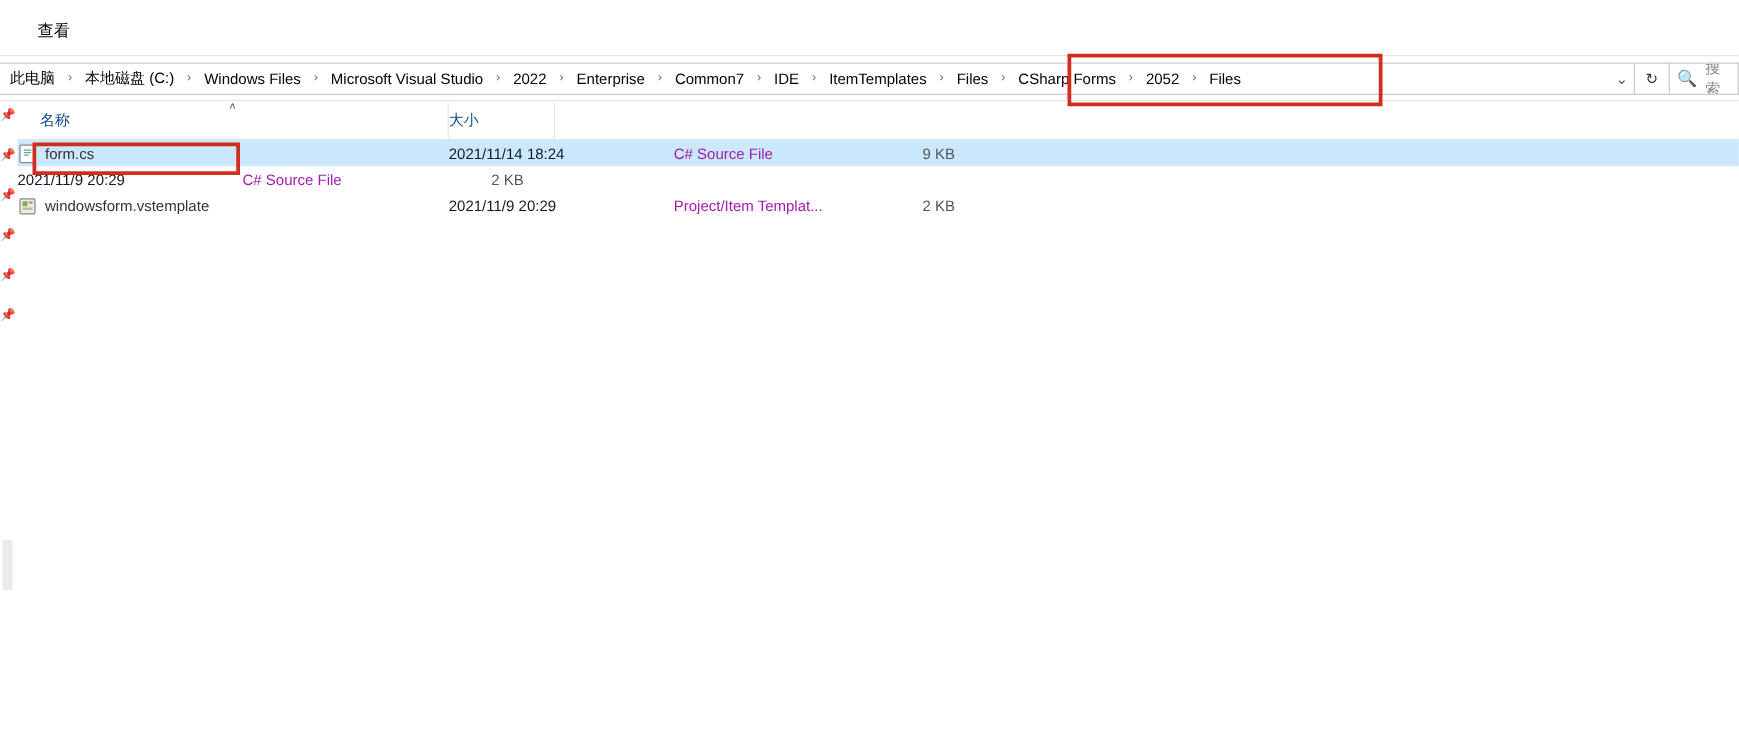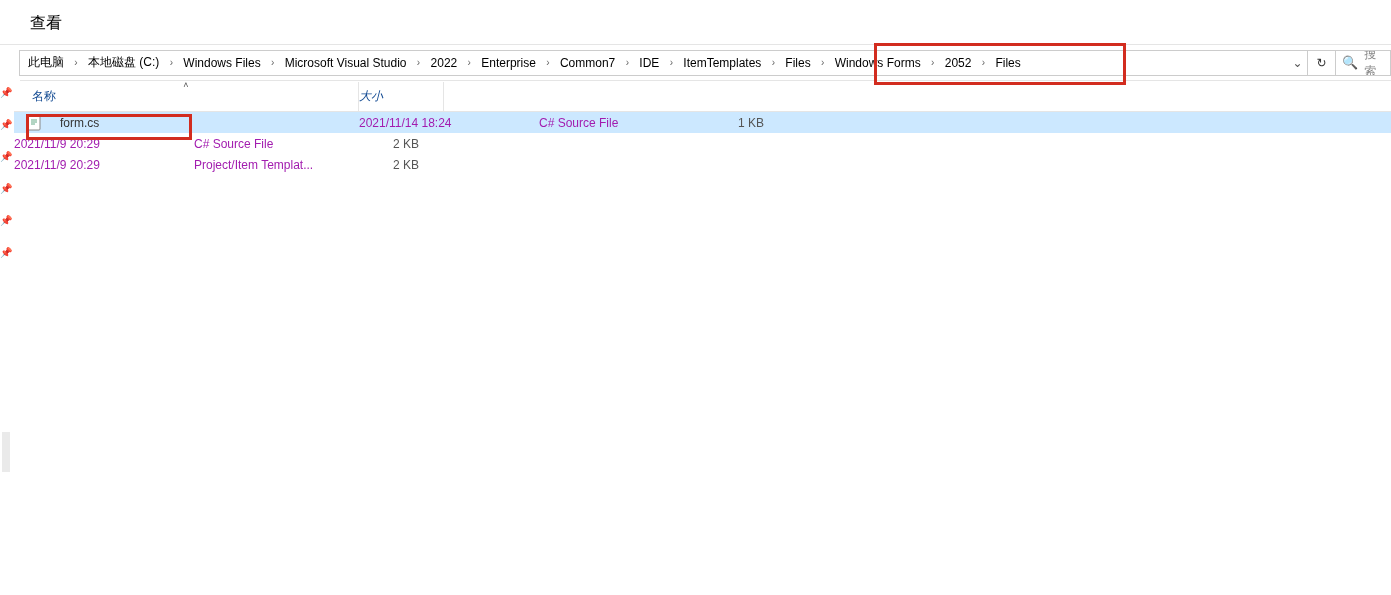--- a/index.html
+++ b/index.html
@@ -17,34 +17,33 @@
   
   .tab-row {
     height: 45px;
     display: flex;
     align-items: flex-end;
     padding-left: 22px;
     border-bottom: 1px solid #e5e5e5;
     position: relative;
   }
   .tab {
-    font-size: 16px;
+    font-size: 13px;
     padding: 6px 8px 10px 8px;
     color: #000;
   }
 
   
   .address-row {
     height: 36px;
     display: flex;
     align-items: center;
     border-bottom: 1px solid #e5e5e5;
     position: relative;
     font-size: 12px;
-    margin-left: 20px;
   }
   .breadcrumb-bar {
     flex: 1 1 auto;
     display: flex;
     align-items: center;
     height: 26px;
     border: 1px solid #ccc;
     margin: 0 0 0 -1px;
     padding-left: 2px;
     position: relative;
@@ -141,21 +140,21 @@
     align-items: center;
     height: 30px;
     font-size: 12px;
     color: #124a92;
     border-bottom: 1px solid #e5e5e5;
     position: relative;
   }
   .col-name   { width: 345px; padding-left: 18px; position:relative; }
   .col-date   { width: 180px; }
   .col-type   { width: 150px; }
-  .col-size   { width: 85px; text-align: left; padding-right:22px;font-style:italic; }
+  .col-size   { width: 85px; text-align: left; padding-right:22px; }
   .col-sep {
     border-right: 1px solid #e5e5e5;
     height: 100%;
     display:flex;
     align-items:center;
   }
   .sort-ind {
     position: absolute;
     left: 50%;
     top: -2px;
@@ -167,22 +166,22 @@
   .file-row {
     display: flex;
     align-items: center;
     height: 21px;
     font-size: 12px;
     color: #333;
   }
   .file-row.selected {
     background: #cce8ff;
   }
-  .cell-name  { width: 345px; padding-left: 12px; display:flex; align-items:center; gap:18px; }
-  .cell-date  { width: 180px; color:#a21caf; }
+  .cell-name  { width: 345px; padding-left: 0; display:flex; align-items:center; gap:6px; }
+  .cell-date  { width: 180px; color:#0f172a; }
   .cell-type  { width: 150px; color:#a21caf; }
   .cell-size  { width: 85px;  color:#555; text-align:right; padding-right:10px; }
 
   .file-icon {
     width: 16px; height: 16px;
     display: inline-flex;
     align-items: center; justify-content: center;
   }
   .file-icon svg { width:16px; height:16px; }
 
@@ -219,21 +218,21 @@
     <span class="crumb">Enterprise</span>
       <span class="chev">›</span>
     <span class="crumb">Common7</span>
       <span class="chev">›</span>
     <span class="crumb">IDE</span>
       <span class="chev">›</span>
     <span class="crumb">ItemTemplates</span>
       <span class="chev">›</span>
     <span class="crumb">Files</span>
       <span class="chev">›</span>
-    <span class="crumb">Windows Forms</span>
+    <span class="crumb">CSharp Forms</span>
       <span class="chev">›</span>
     <span class="crumb">2052</span>
       <span class="chev">›</span>
     <span class="crumb">Files</span>
 
     <div style="flex:1"></div>
     <div class="addr-drop">
       <span>⌄</span>
     </div>
 
@@ -274,28 +273,39 @@
           <span class="file-icon">
             <svg viewBox="0 0 16 16">
               <rect x="2" y="1" width="12" height="14" rx="1" fill="#fff" stroke="#888"></rect>
               <path d="M5 5h6M5 7h6M5 9h4" stroke="#6a8" stroke-width="1"></path>
             </svg>
           </span>
           <span>form.cs</span>
         </div>
         <div class="cell-date">2021/11/14 18:24</div>
         <div class="cell-type">C# Source File</div>
-        <div class="cell-size">1 KB</div>
+        <div class="cell-size">9 KB</div>
       </div>
       <div class="file-row">
         <div class="cell-date">2021/11/9 20:29</div>
         <div class="cell-type">C# Source File</div>
         <div class="cell-size">2 KB</div>
       </div>
       <div class="file-row">
+        <div class="cell-name">
+          <span class="file-icon">
+            <svg viewBox="0 0 16 16">
+              <rect x="2" y="2" width="12" height="12" rx="1" fill="#e8f0d8" stroke="#888"></rect>
+              <rect x="4" y="4" width="4" height="4" fill="#8a6"></rect>
+              <rect x="9" y="4" width="3" height="2" fill="#c96"></rect>
+              <rect x="4" y="9" width="8" height="2" fill="#bbb"></rect>
+            </svg>
+          </span>
+          <span>windowsform.vstemplate</span>
+        </div>
         <div class="cell-date">2021/11/9 20:29</div>
         <div class="cell-type">Project/Item Templat...</div>
         <div class="cell-size">2 KB</div>
       </div>
     </div>
 
   <div class="red-box-file"></div>
 </div>
 
 </body></html>

